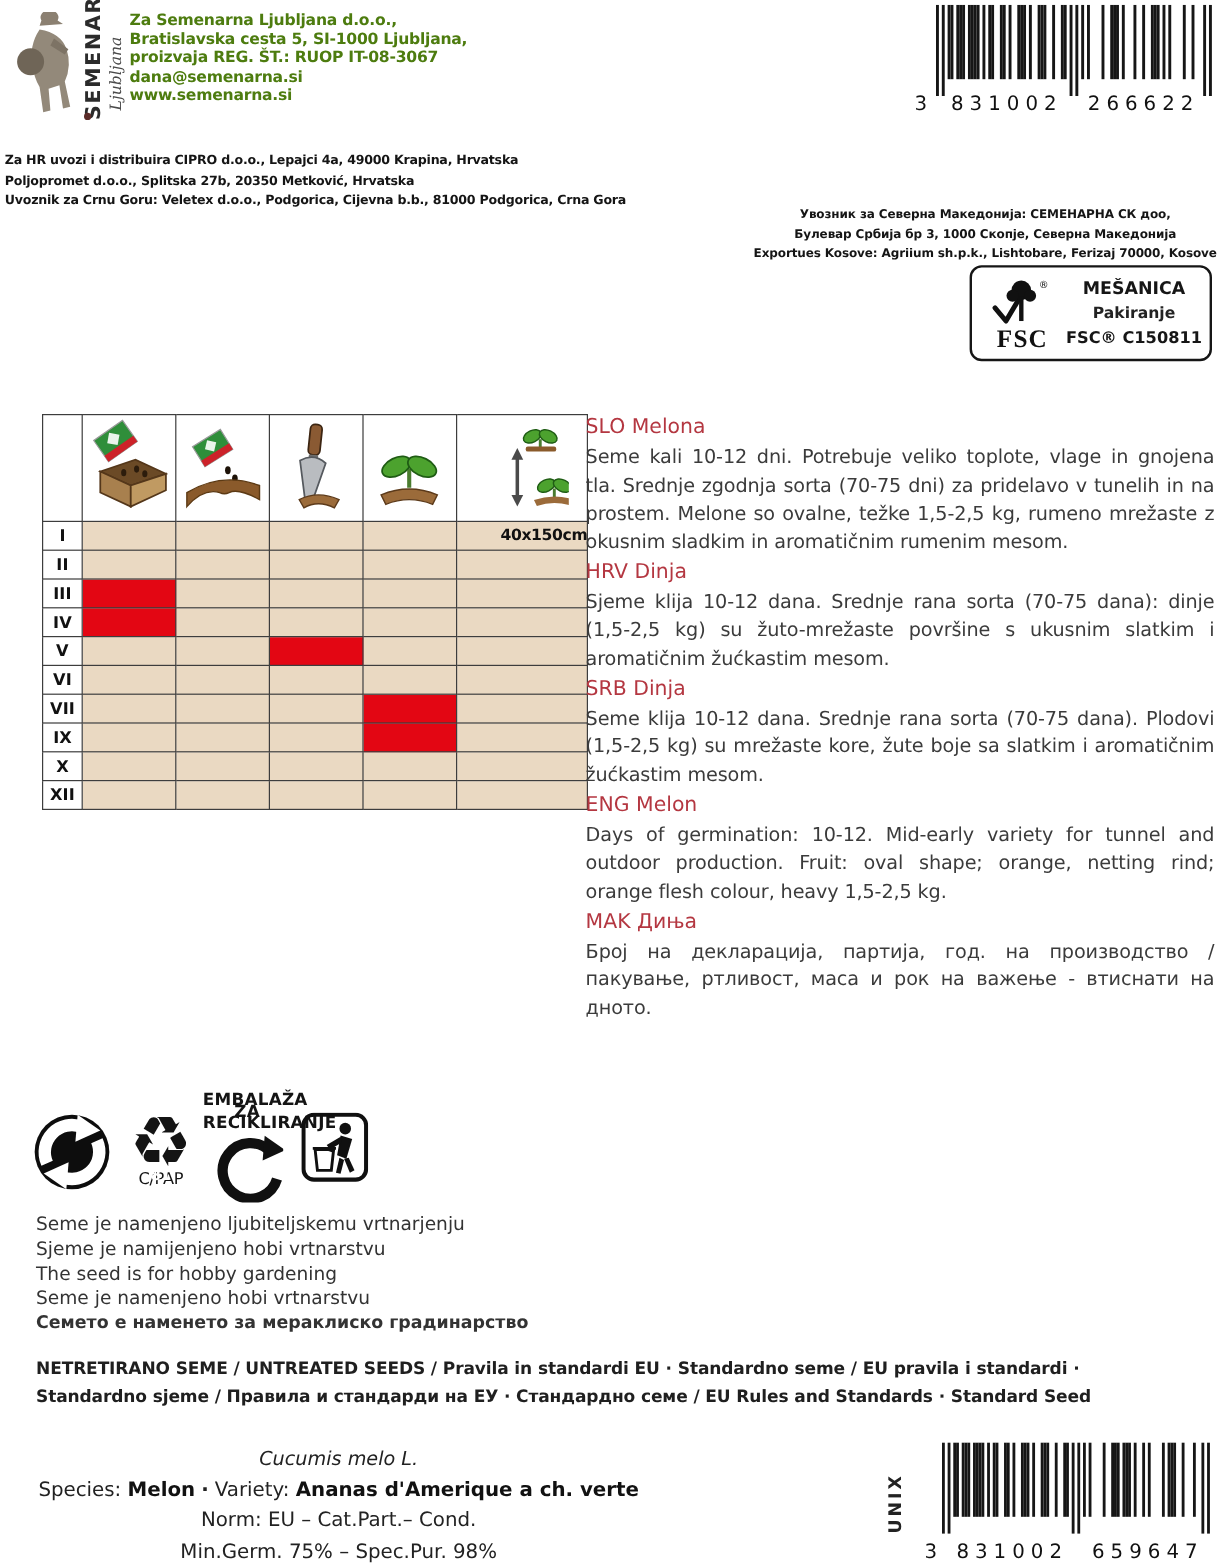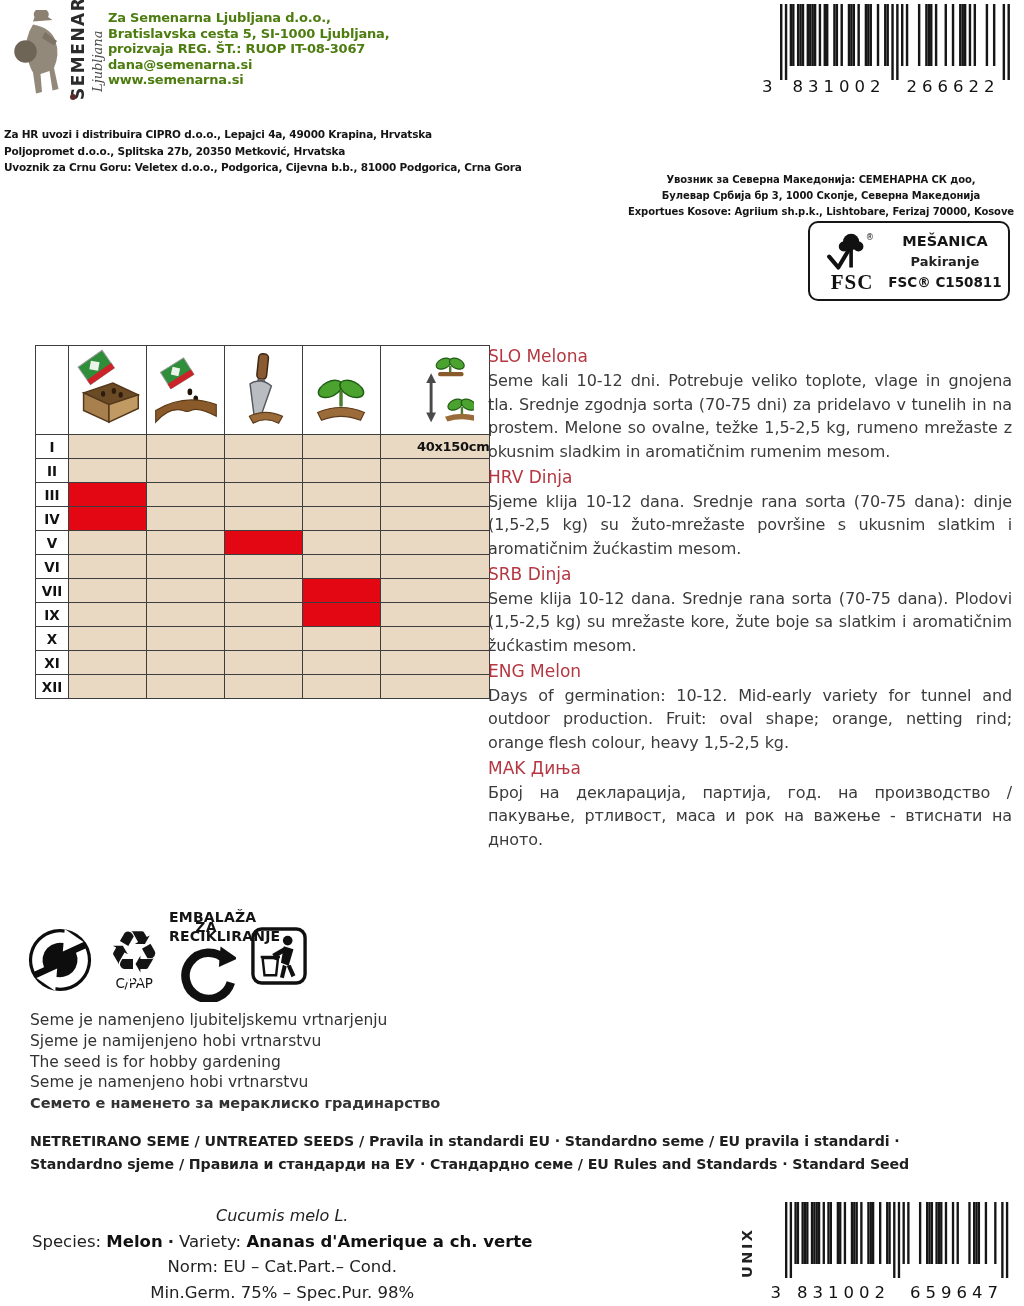--- a/index.html
+++ b/index.html
@@ -339,28 +339,20 @@
         </tr>
         <tr>
           <td class="cal-label">X</td>
           <td class="cal-cell"></td>
           <td class="cal-cell"></td>
           <td class="cal-cell"></td>
           <td class="cal-cell"></td>
           <td class="cal-cell"></td>
         </tr>
         <tr>
-          <td class="cal-label">XI</td>
-          <td class="cal-cell"></td>
-          <td class="cal-cell"></td>
-          <td class="cal-cell"></td>
-          <td class="cal-cell"></td>
-          <td class="cal-cell"></td>
-        </tr>
-        <tr>
           <td class="cal-label">XII</td>
           <td class="cal-cell"></td>
           <td class="cal-cell"></td>
           <td class="cal-cell"></td>
           <td class="cal-cell"></td>
           <td class="cal-cell"></td>
         </tr>
       </tbody>
   </table>
 

